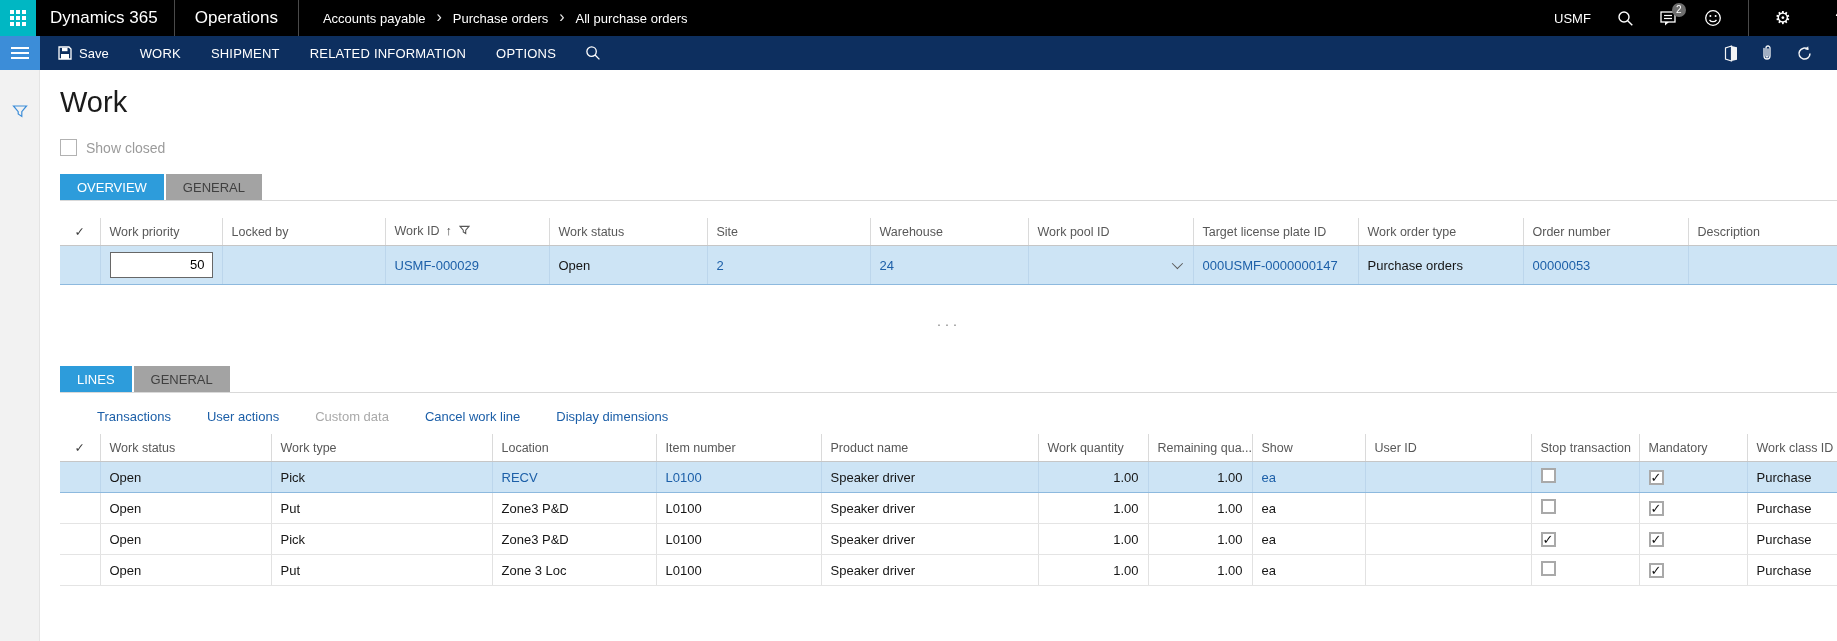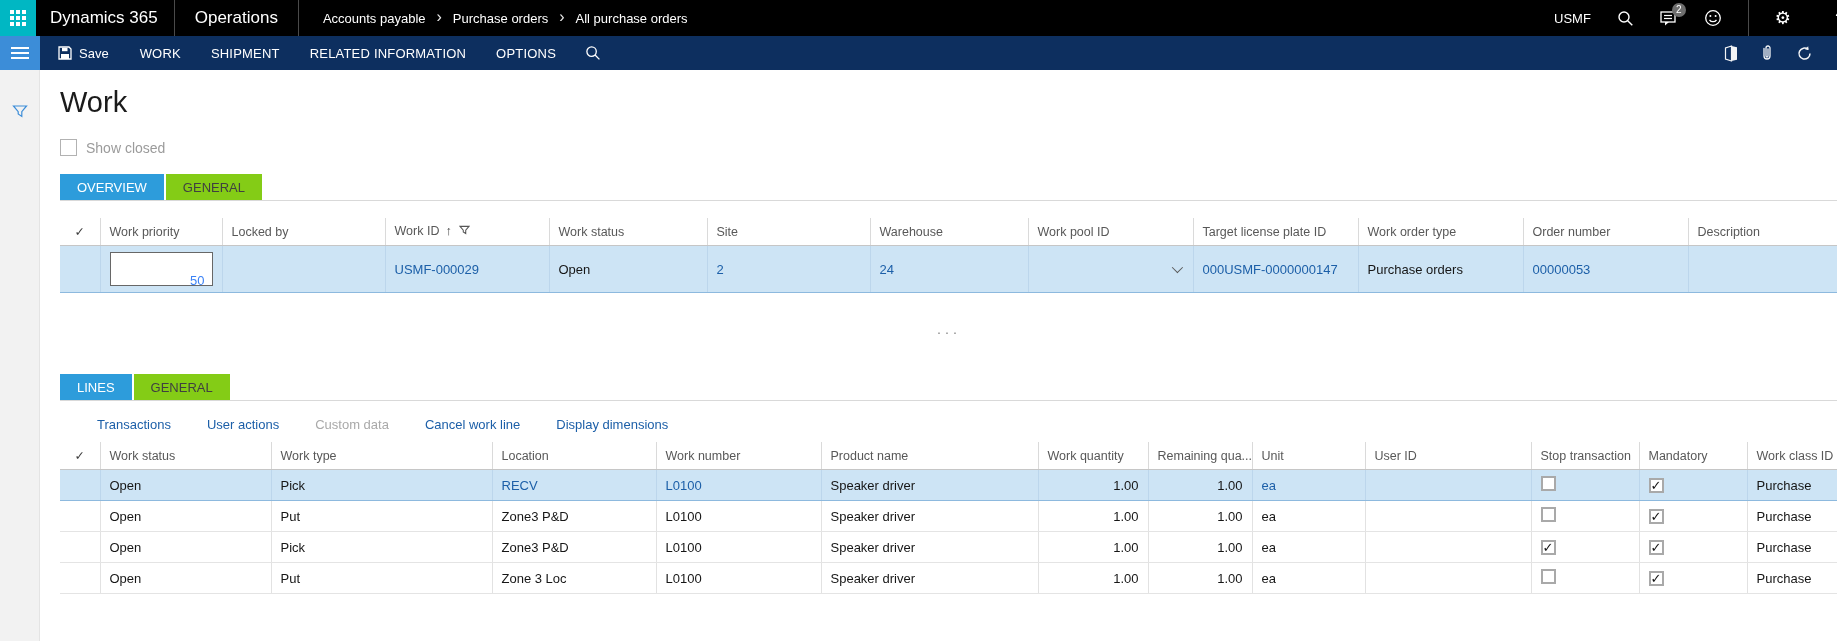--- a/index.html
+++ b/index.html
@@ -46,35 +46,35 @@
   .rail .tb-icon{height:20px;}
   .content{flex:1;padding:14px 0 0 20px;overflow:hidden;}
 
   .caption{font-size:12.5px;color:#3b3b3b;}
   .page-title{font-size:29px;font-weight:200;color:#1b1b1b;margin:2px 0 20px;}
   .showclosed{display:flex;align-items:center;gap:9px;}
   .cb-large{width:17px;height:17px;border:1px solid #b2b2b2;background:#fff;display:inline-block;}
   .showclosed-label{font-size:14px;color:#9b9b9b;}
 
   .tabs{display:flex;margin-top:18px;border-bottom:1px solid #d9d9d9;}
-  .tab{padding:6px 17px 5px;font-size:13px;color:#404040;background:#84cc16;margin-right:2px;cursor:pointer;}
+  .tab{padding:6px 17px 5px;font-size:13px;color:#404040;background:#a3a3a3;margin-right:2px;cursor:pointer;}
   .tab.active{background:var(--accent);color:#fff;}
 
   table.grid{border-collapse:collapse;table-layout:fixed;width:100%;font-size:13px;margin-top:17px;}
   table.grid.t2{margin-top:10px;}
   .grid th{font-weight:normal;color:#585858;font-size:12.5px;text-align:left;padding:6px 9px;border-right:1px solid #dadada;border-bottom:1px solid #c6c6c6;white-space:nowrap;overflow:hidden;}
   .grid th:last-child,.grid td:last-child{border-right:none;}
   .grid td{color:#161616;padding:6px 9px;border-right:1px solid #e2e2e2;border-bottom:1px solid #e4e4e4;height:31px;white-space:nowrap;overflow:hidden;}
   .grid .chk-col{text-align:center;padding:6px 2px;color:#3c3c3c;}
   .grid tr.selected td{background:var(--selected_row);border-right-color:#bcd6ec;border-bottom-color:#8db9de;}
   .num{text-align:right;}
   .link{color:var(--link);cursor:pointer;}
   .sort-arrow{margin-left:6px;color:#444;}
   .hdr-filter{margin-left:4px;vertical-align:-1px;}
-  .priority-box{background:#fff;border:1px solid #676767;height:26px;line-height:24px;text-align:right;padding:16px 7px;width:100%;color:#3b82f6;}
+  .priority-box{background:#fff;border:1px solid #676767;height:26px;line-height:24px;text-align:right;padding:0 7px;width:100%;color:#000000;}
   .dd-cell{display:flex;justify-content:flex-end;align-items:center;height:100%;}
   .chev-down{width:8px;height:8px;border:solid #5a5a5a;border-width:0 1px 1px 0;transform:rotate(45deg) translateY(-2px);display:inline-block;margin-right:4px;}
 
   .splitter{text-align:center;color:#8f8f8f;font-size:15px;letter-spacing:3px;margin:30px 0 34px;cursor:row-resize;}
 
   .line-actions{display:flex;gap:36px;margin:16px 0 6px 37px;font-size:13px;}
   .line-actions .la{color:var(--link);cursor:pointer;white-space:nowrap;}
   .line-actions .la.disabled{color:#a9a9a9;cursor:default;}
 
   .cb{width:15px;height:15px;border:2px solid #a9a9a9;background:#fff;display:inline-flex;align-items:center;justify-content:center;font-size:13px;font-weight:bold;color:#111;line-height:1;}
@@ -304,25 +304,25 @@
             <col style="width:108px">
             <col style="width:108px">
             <col>
         </colgroup>
         <tbody>
             <tr>
           <th class="chk-col">✓</th>
           <th>Work status</th>
           <th>Work type</th>
           <th>Location</th>
-          <th>Work number</th>
+          <th>Item number</th>
           <th>Product name</th>
           <th class="num">Work quantity</th>
           <th class="num">Remaining qua...</th>
-          <th>Unit</th>
+          <th>Show</th>
           <th>User ID</th>
           <th>Stop transaction</th>
           <th>Mandatory</th>
           <th>Work class ID</th>
         </tr>
 
         <tr class="selected">
           <td class="chk-col"></td>
           <td>Open</td>
           <td>Pick</td>

